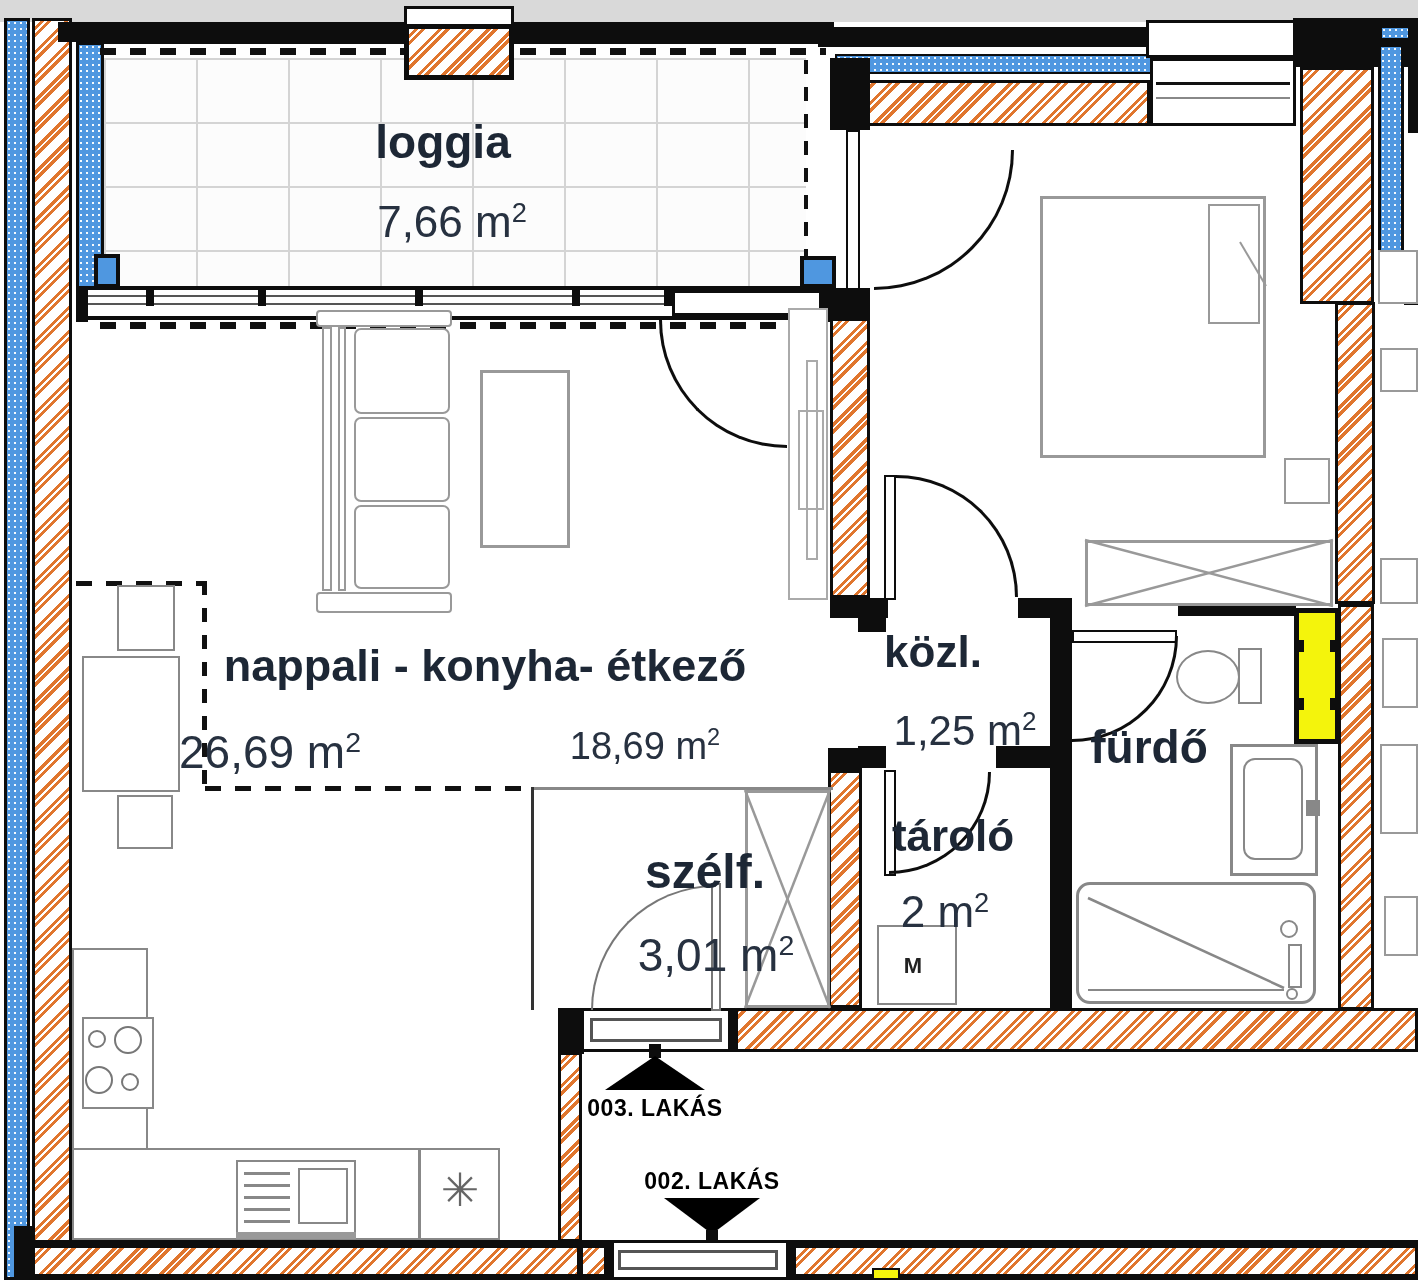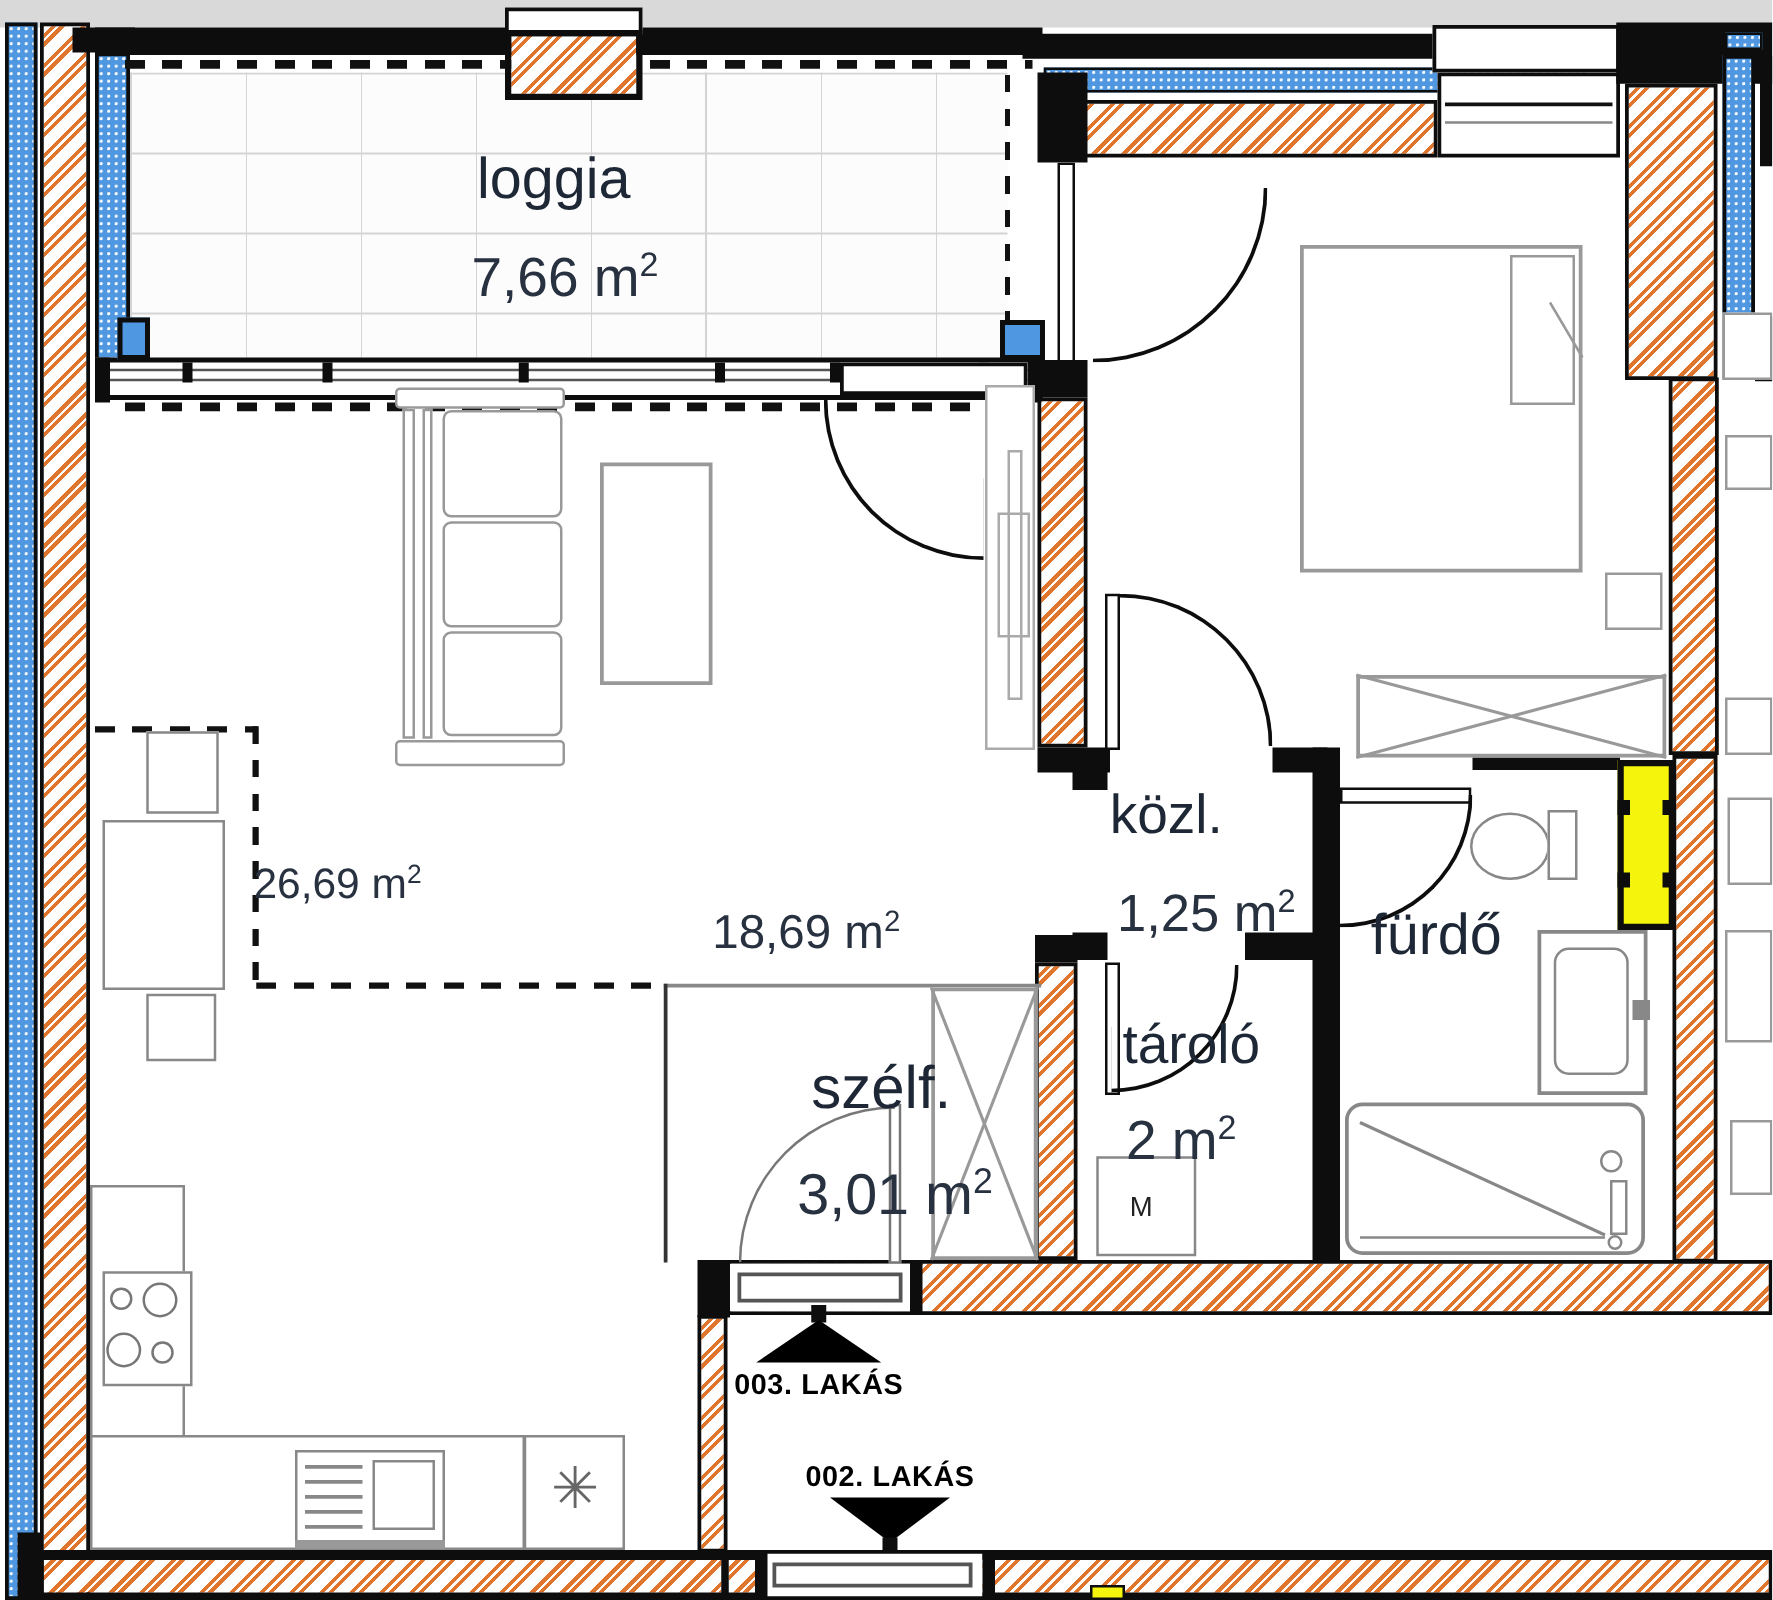--- a/index.html
+++ b/index.html
@@ -19,21 +19,21 @@
         background-image:linear-gradient(#d4d4d4 2px, transparent 2px),
                          linear-gradient(90deg,#d4d4d4 2px, transparent 2px);
         background-size:92px 64px;}
   .wbox{background:#fff;border:3px solid #0d0d0d;}
   .gbox{background:#fff;border:3px solid #999;}
   .gbox2{background:#fff;border:2.5px solid #888;}
   .arc{border:0 solid #0d0d0d;background:transparent;}
   .garc{border:0 solid #777;background:transparent;}
   .hdash{background:repeating-linear-gradient(90deg,#111 0 16px,transparent 16px 30px);}
   .vdash{background:repeating-linear-gradient(180deg,#111 0 14px,transparent 14px 27px);}
-  .lbl{color:#1d2735;font-weight:400;white-space:nowrap;transform:translate(-50%,-50%);text-align:center;}
+  .lbl{color:#1d2735;font-weight:700;white-space:nowrap;transform:translate(-50%,-50%);text-align:center;}
   .area{color:#273140;font-weight:400;white-space:nowrap;transform:translate(-50%,-50%);}
   .lbl sup,.area sup{font-size:62%;}
   .apt{color:#000;font-weight:700;white-space:nowrap;transform:translate(-50%,-50%);font-size:23px;letter-spacing:.5px;}
   .tri-up{width:0;height:0;border-left:50px solid transparent;border-right:50px solid transparent;border-bottom:34px solid #000;background:none;}
   .tri-down{width:0;height:0;border-left:48px solid transparent;border-right:48px solid transparent;border-top:36px solid #000;background:none;}
   .circ{border:2.5px solid #777;border-radius:50%;background:#fff;}
 </style>
 </head>
 <body>
 
@@ -220,21 +220,22 @@
     <line x1="1333" y1="540" x2="1085" y2="606" stroke="#999" stroke-width="2.5"></line>
     <line x1="1088" y1="898" x2="1284" y2="988" stroke="#888" stroke-width="2.5"></line>
     <line x1="1088" y1="990" x2="1284" y2="990" stroke="#888" stroke-width="2"></line>
     <line x1="1240" y1="242" x2="1266" y2="286" stroke="#999" stroke-width="2"></line>
   </svg>
 
   <div class="abs lbl" style="left:443px;top:142px;font-size:46px;">loggia</div>
   <div class="abs area" style="left:452px;top:222px;font-size:44px;"><span>7,66 m</span><sup>2</sup></div>
 
 
-  <div class="abs area" style="left:270px;top:708px;font-size:34px;"><span>26,69 m</span><sup>2</sup></div>
+  <div class="abs lbl" style="left:485px;top:666px;font-size:45px;">nappali - konyha- étkező</div>
+  <div class="abs area" style="left:270px;top:752px;font-size:46px;"><span>26,69 m</span><sup>2</sup></div>
   <div class="abs area" style="left:645px;top:746px;font-size:38px;"><span>18,69 m</span><sup>2</sup></div>
 
   <div class="abs lbl" style="left:933px;top:652px;font-size:44px;">közl.</div>
   <div class="abs area" style="left:965px;top:730px;font-size:42px;"><span>1,25 m</span><sup>2</sup></div>
 
   <div class="abs lbl" style="left:1149px;top:747px;font-size:46px;">fürdő</div>
 
   <div class="abs lbl" style="left:953px;top:836px;font-size:44px;">tároló</div>
   <div class="abs area" style="left:945px;top:912px;font-size:44px;"><span>2 m</span><sup>2</sup></div>
   <div class="abs lbl" style="left:913px;top:966px;font-size:22px;color:#222;">M</div>

